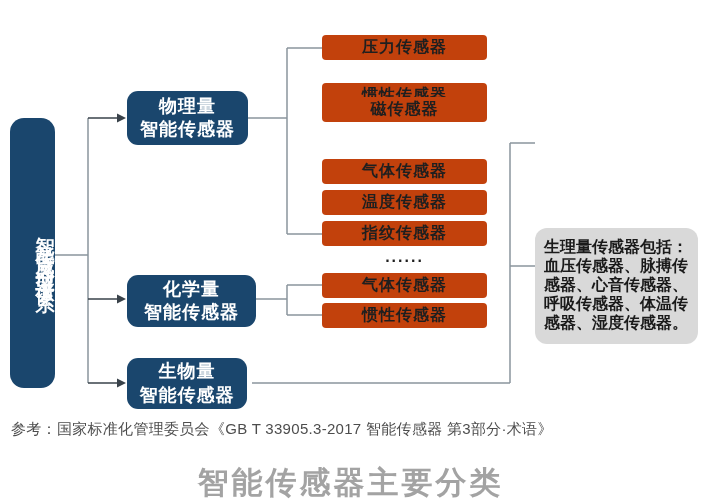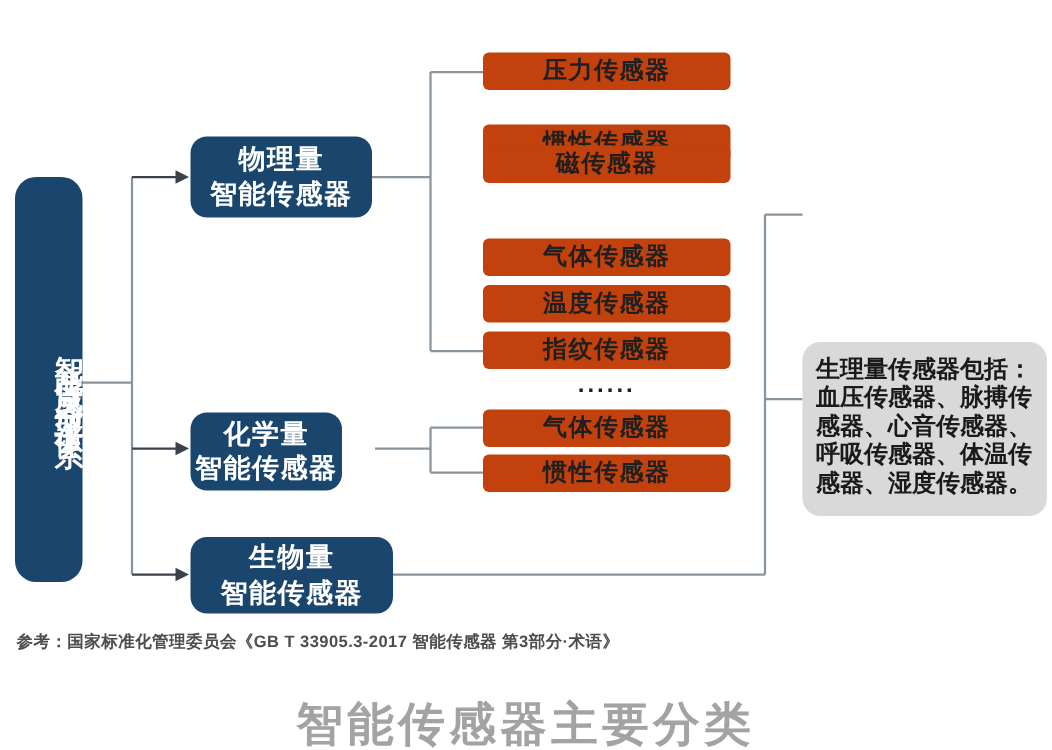--- a/index.html
+++ b/index.html
@@ -15,42 +15,42 @@
   }
   .root-box{
     left:10px;top:118px;width:45px;height:270px;border-radius:14px;
   }
   .root-box .vtext{
     writing-mode:vertical-rl;text-orientation:upright;
     font-size:19px;font-weight:bold;letter-spacing:7px;line-height:1;
   }
   .cat-box{line-height:1.3;font-size:18px;letter-spacing:1px;}
   .cat-physical{left:127px;top:91px;width:121px;height:54px;}
-  .cat-chemical{left:127px;top:275px;width:101px;height:52px;}
-  .cat-bio{left:127px;top:358px;width:135px;height:51px;}
+  .cat-chemical{left:127px;top:275px;width:129px;height:52px;}
+  .cat-bio{left:127px;top:358px;width:120px;height:51px;}
   .item{
     position:absolute;left:322px;width:165px;height:25px;background:#c2410c;
     border-radius:4px;color:#1f1f1f;font-weight:bold;font-size:16px;
     display:flex;align-items:center;justify-content:center;letter-spacing:1px;
   }
   .dots{
     position:absolute;left:322px;width:165px;top:246px;height:22px;
     color:#1f1f1f;font-weight:bold;font-size:16px;letter-spacing:2px;
     display:flex;align-items:center;justify-content:center;background:transparent;
   }
   .note-box{
     position:absolute;left:535px;width:163px;background:#d9d9d9;border-radius:12px;
     color:#1a1a1a;font-weight:bold;font-size:16px;line-height:19px;
     padding:9px 9px;box-sizing:border-box;letter-spacing:0px;
   }
   .note-1{top:83px;height:123px;}
   .note-2{top:228px;height:116px;}
   .reference{
     position:absolute;left:11px;top:420px;width:650px;
-    color:#4d4d4d;font-size:11px;letter-spacing:0.3px;font-weight:bold;
+    color:#4d4d4d;font-size:15px;letter-spacing:0.3px;
   }
   .big-title{
     position:absolute;left:0;top:462px;width:701px;text-align:center;
     color:#a3a3a3;font-size:31px;letter-spacing:3px;font-weight:bold;
   }
 </style>
 </head>
 <body>
 
 <div class="canvas">

